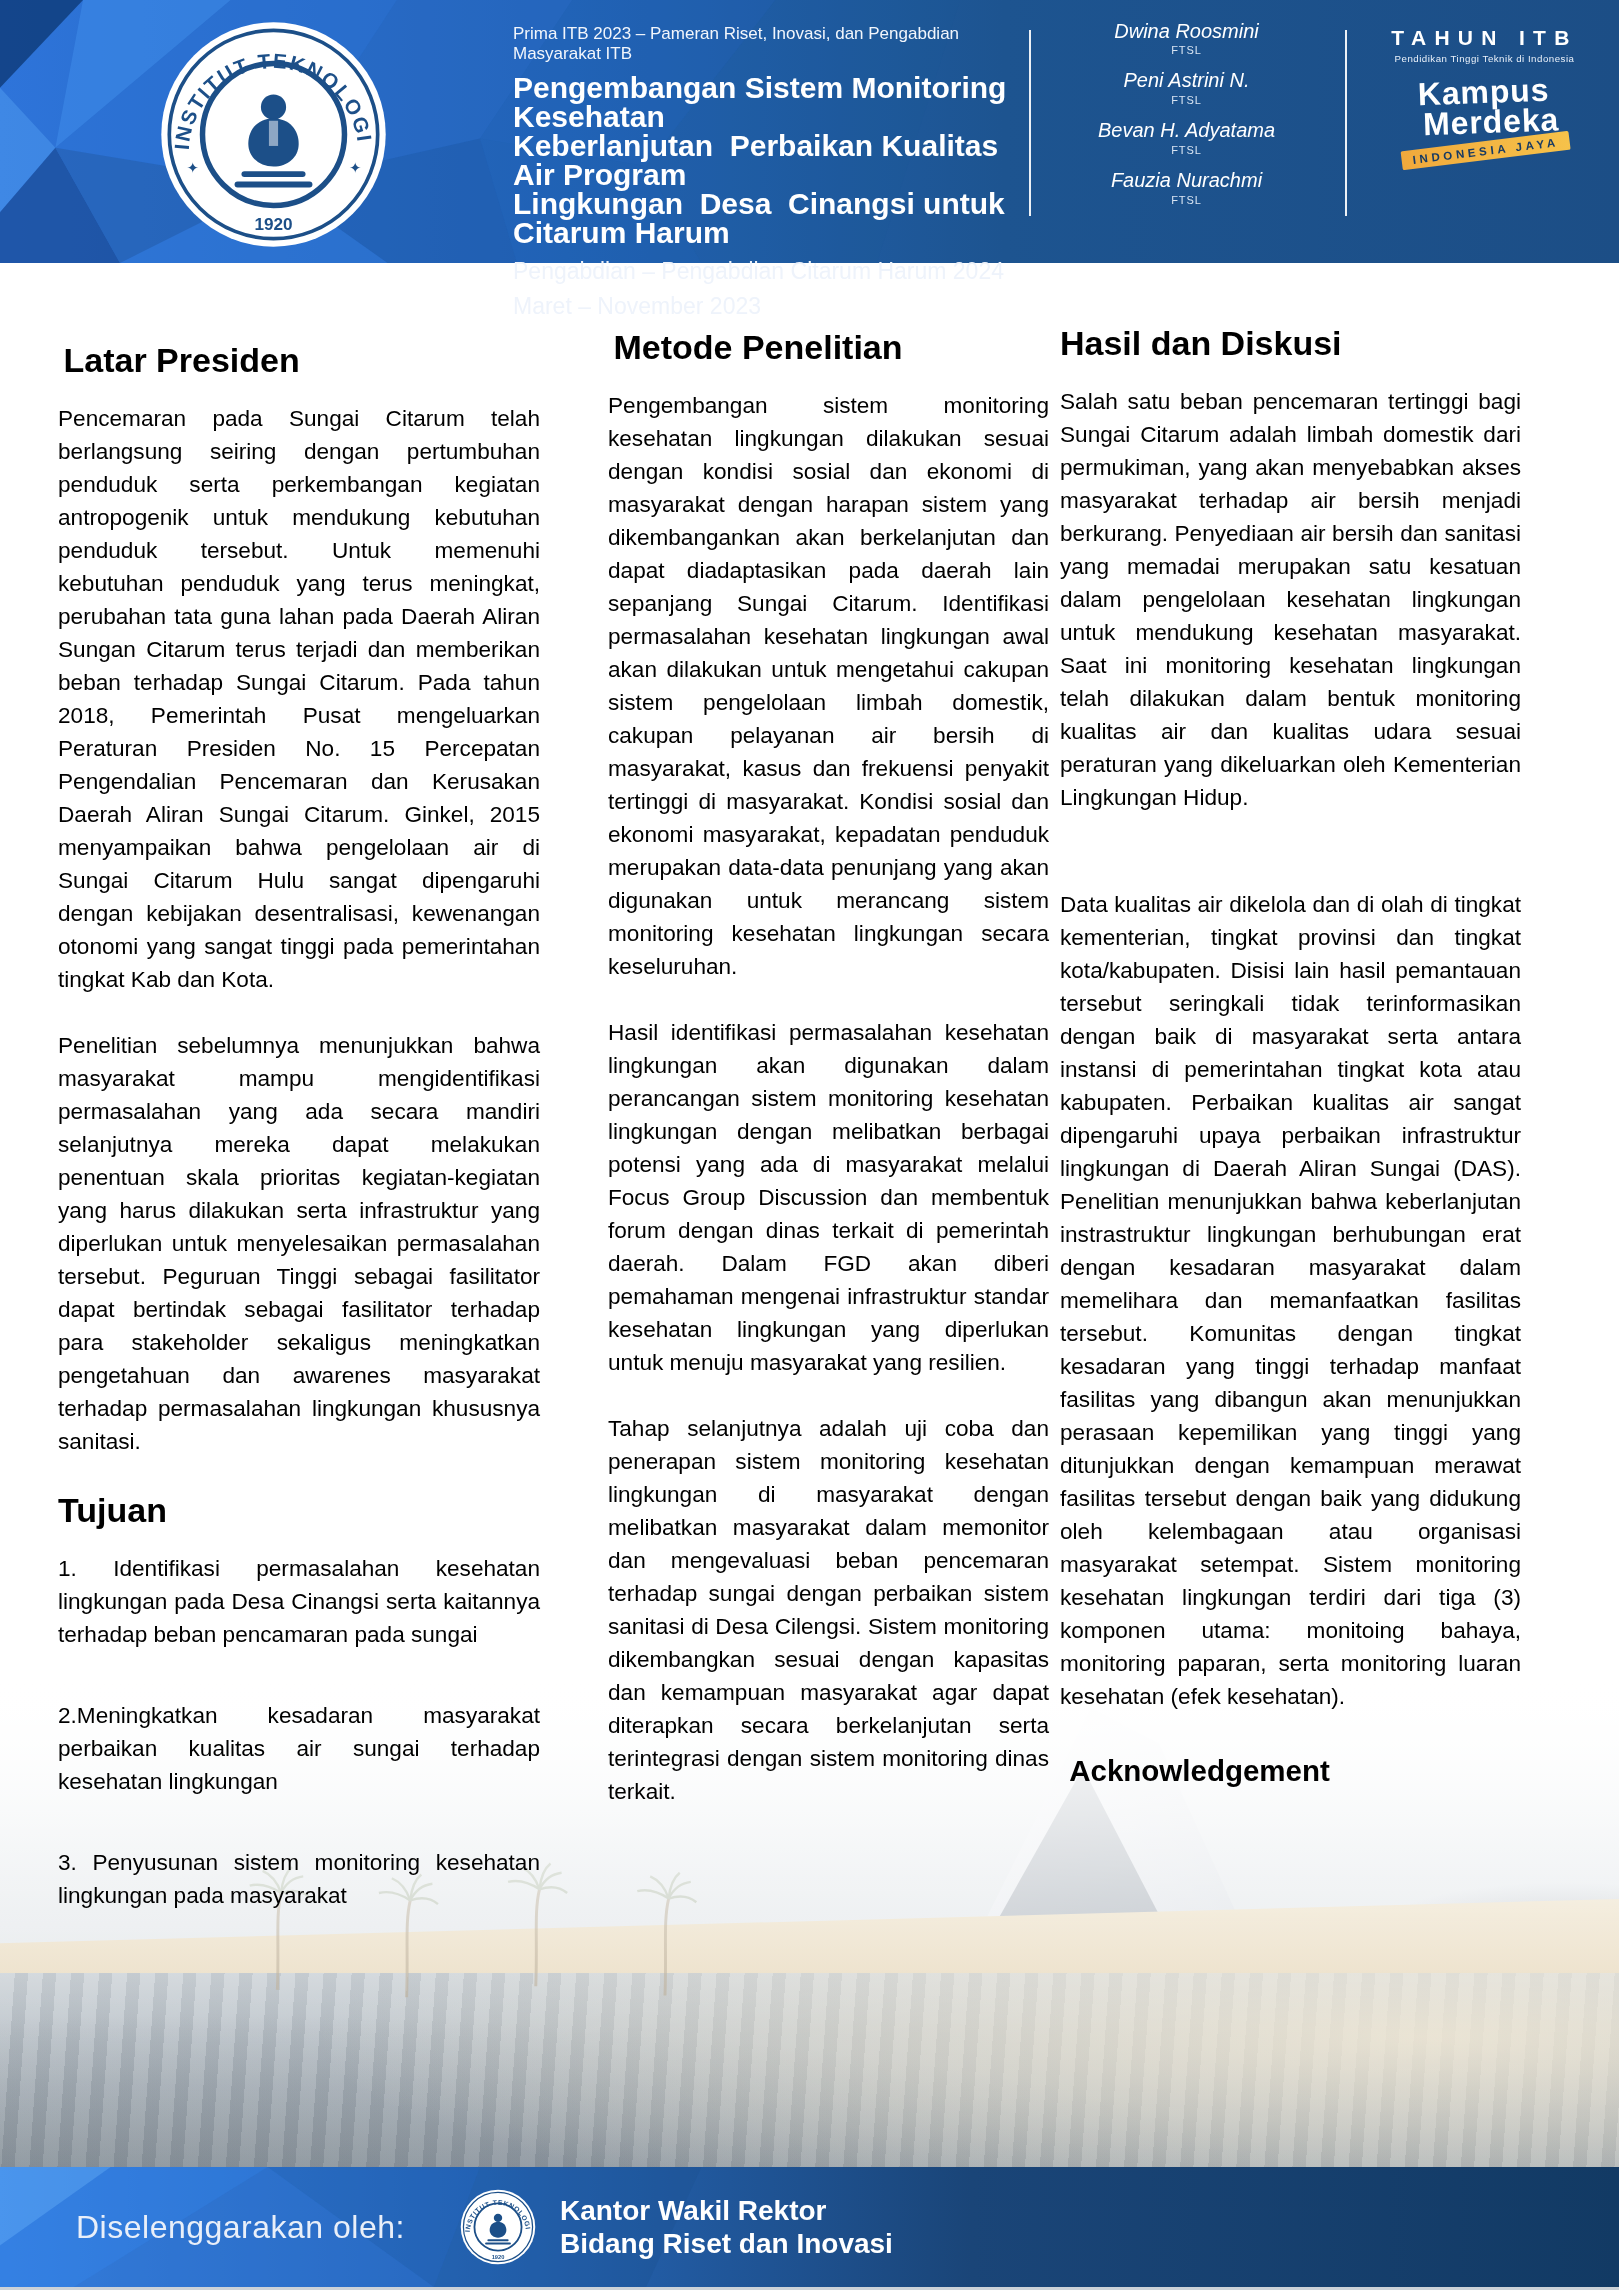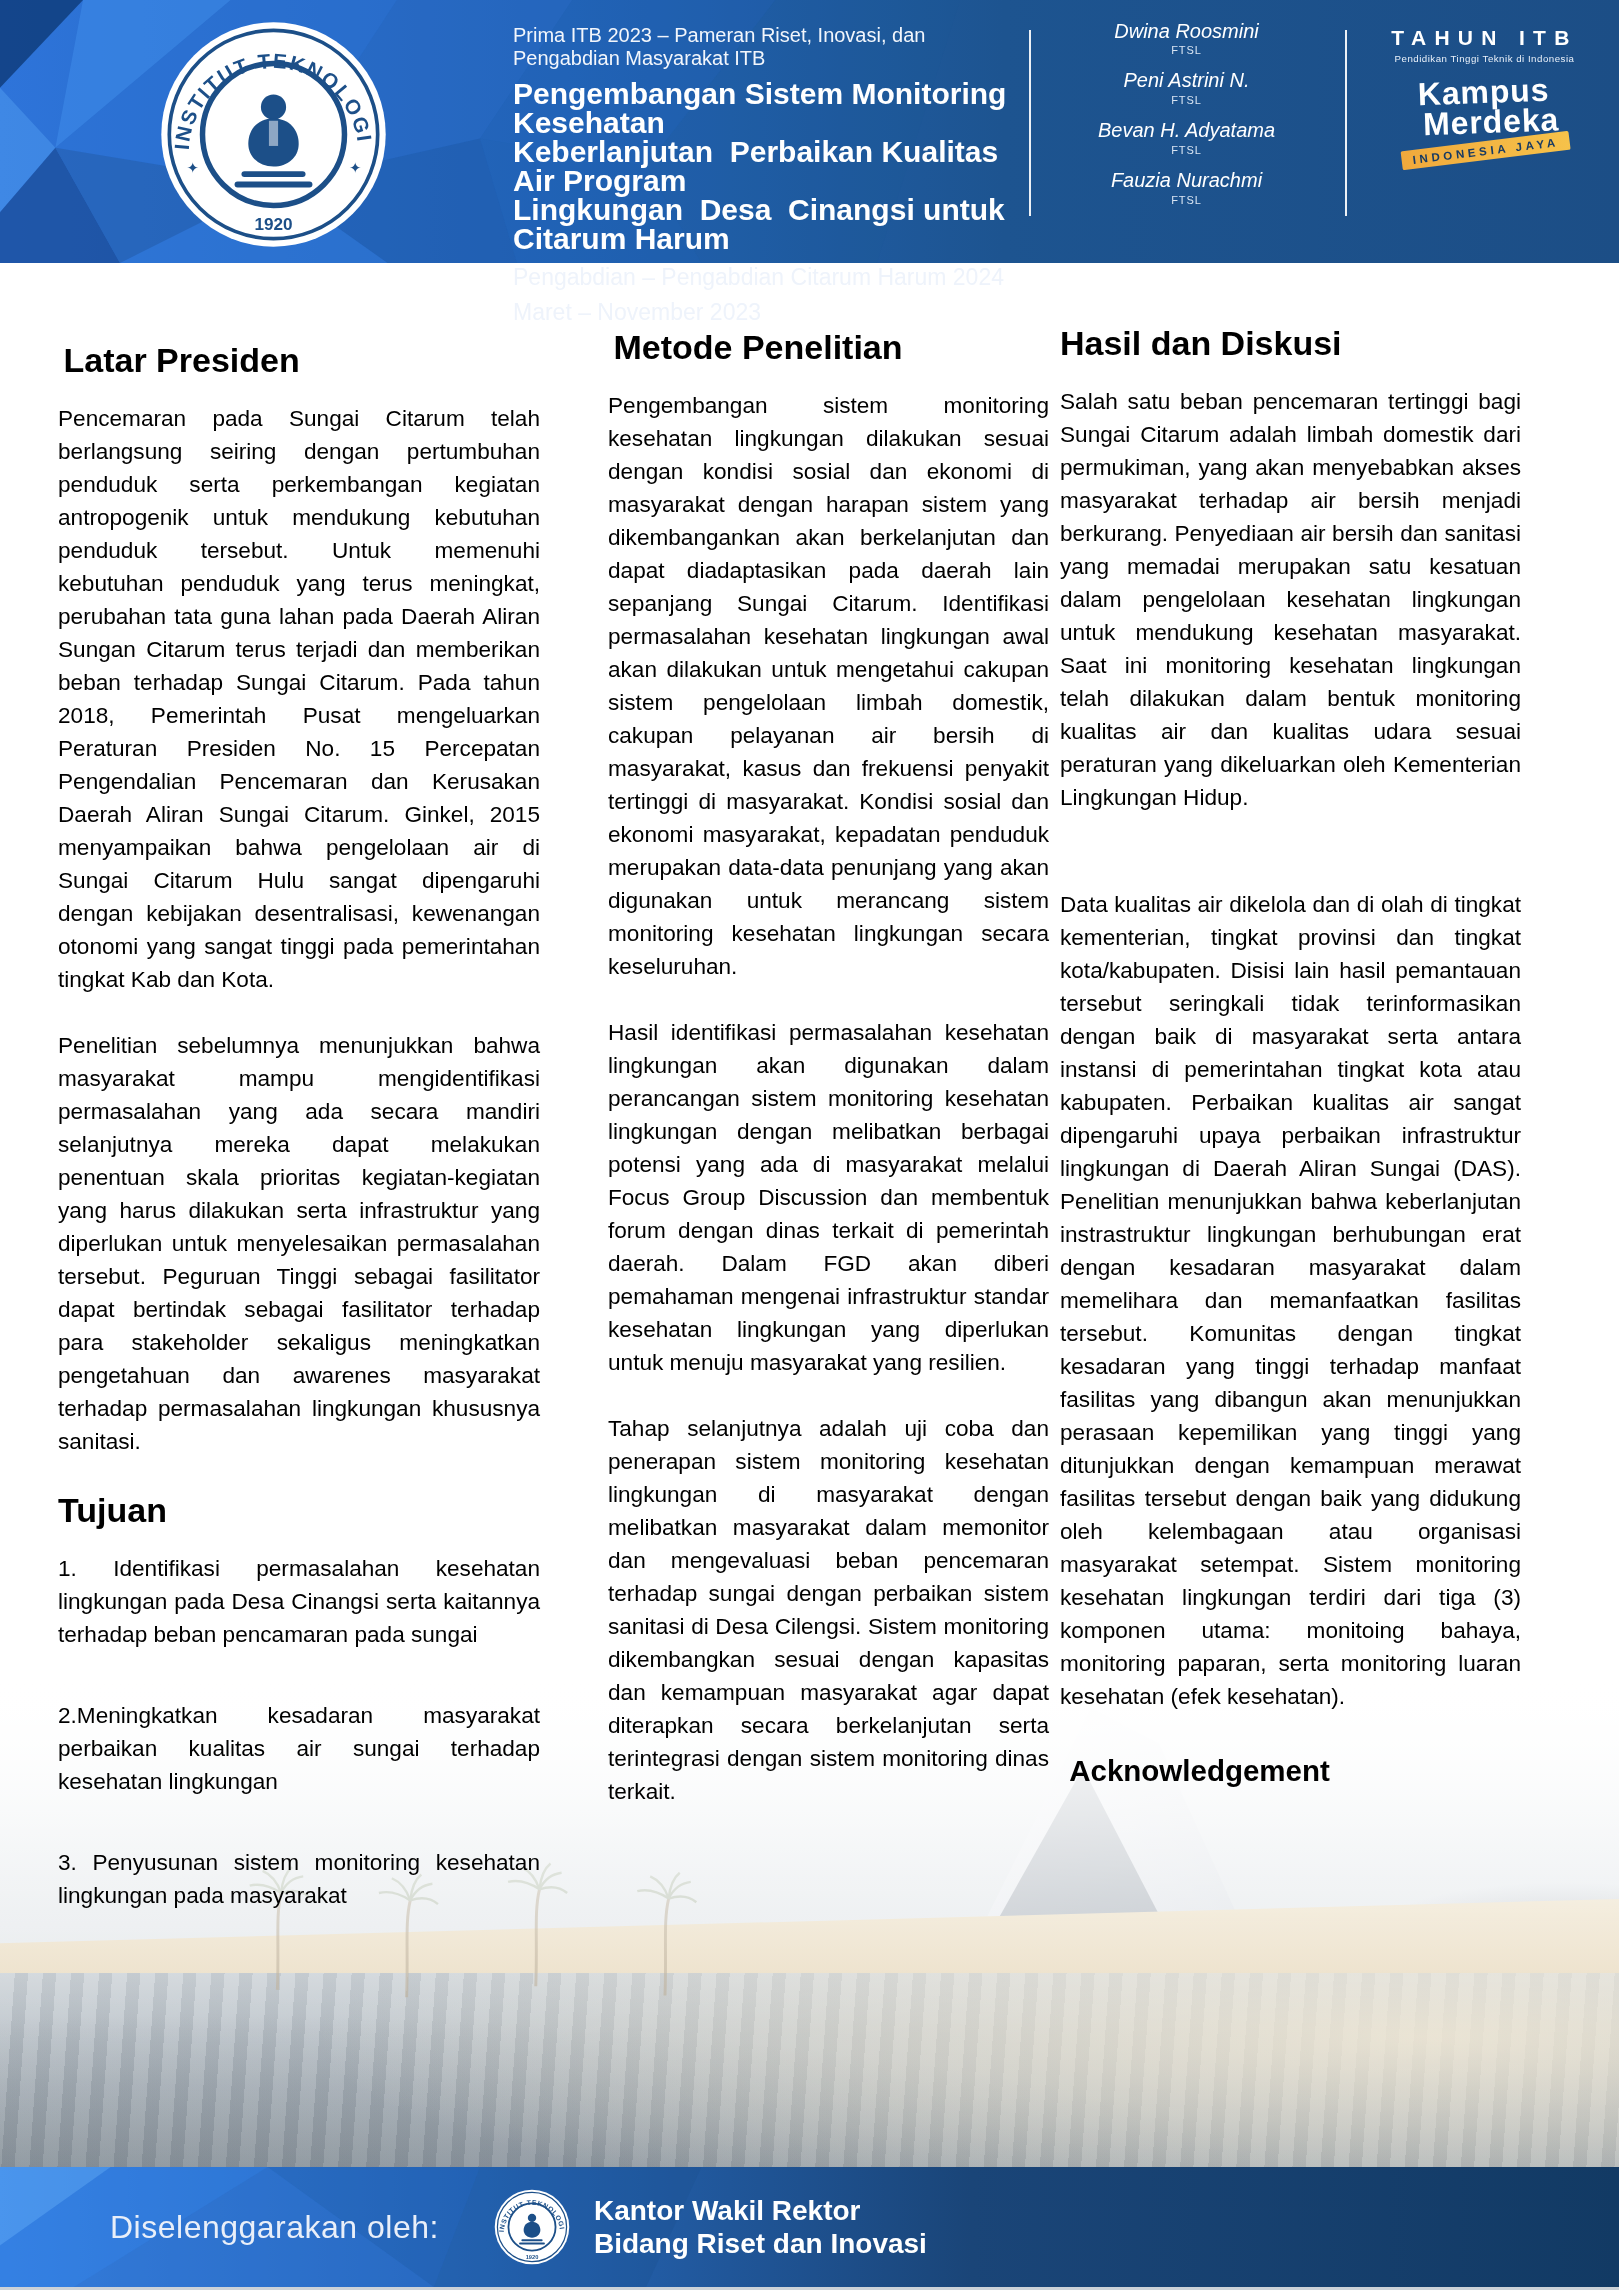--- a/index.html
+++ b/index.html
@@ -6,21 +6,21 @@
   .poster{
     position:relative;width:1620px;height:2291px;overflow:hidden;background:#fff;
     font-family:"Liberation Sans",sans-serif;color:#000;
   }
   
   .header{position:absolute;left:0;top:0;width:1620px;height:263px;z-index:5;}
   .header-bg{position:absolute;inset:0;width:100%;height:100%;display:block;}
   .itb-seal-wrap{position:absolute;left:159px;top:20px;width:229px;height:229px;}
   .itb-seal{width:100%;height:100%;display:block;}
   .header-text{position:absolute;left:513px;top:24px;width:517px;}
-  .eyebrow{font-size:20px;color:#f2f6fc;margin-bottom:9.2px;white-space:pre-wrap;}
+  .eyebrow{font-size:17px;color:#f2f6fc;margin-bottom:9.2px;white-space:pre-wrap;}
   .title-line{font-size:30px;line-height:29px;font-weight:bold;color:#fff;white-space:pre-wrap;}
   .subtitle{font-size:23px;color:#eef3fb;margin-top:11px;white-space:pre-wrap;}
   .subtitle2{font-size:23px;color:#eef3fb;margin-top:8.3px;white-space:pre-wrap;}
   .vdiv{position:absolute;width:1.8px;background:rgba(255,255,255,0.92);top:30px;height:186px;}
   .vdiv1{left:1029px;}
   .vdiv2{left:1345px;}
   .authors{position:absolute;left:1038px;top:18.5px;width:297px;text-align:center;}
   .author{margin-bottom:12px;}
   .author-name{font-size:20px;color:#fff;line-height:24px;font-style:italic;}
   .author-aff{font-size:11px;color:#d9e5f3;letter-spacing:0.9px;margin-top:1.8px;}
@@ -69,21 +69,21 @@
   .col2 h2.first{margin-top:65px;padding-left:5.5px;}
   .col3 h2.first{margin-top:61px;}
   .col p{font-size:22.6px;line-height:33px;text-align:justify;margin:0 0 33px 0;}
   .tujuan-h{margin-top:11px !important;}
   .tujuan-item{margin-bottom:48px !important;}
   .col3 .para-gap{margin-bottom:74px !important;}
   .ack-h{font-size:29.5px !important;margin-top:41px !important;padding-left:9.2px;}
   
   .footer{position:absolute;left:0;top:2167px;width:1620px;height:120px;z-index:6;}
   .footer-bg{position:absolute;inset:0;width:100%;height:100%;display:block;}
-  .footer-content{position:absolute;inset:0;display:flex;align-items:center;padding-left:110px;}
+  .footer-content{position:absolute;inset:0;display:flex;align-items:center;padding-left:76px;}
   .footer-label{font-size:32px;font-weight:400;color:#e9eff9;letter-spacing:0.5px;}
   .footer-seal{width:76px;height:76px;margin-left:55px;flex:none;}
   .footer-org{margin-left:24px;color:#fff;font-weight:bold;font-size:28px;line-height:33px;}
   .footer-strip{position:absolute;left:0;top:2287px;width:1620px;height:3.7px;background:#ccd2d8;z-index:7;}
 </style>
 </head>
 <body>
 
 <div class="poster">
 

